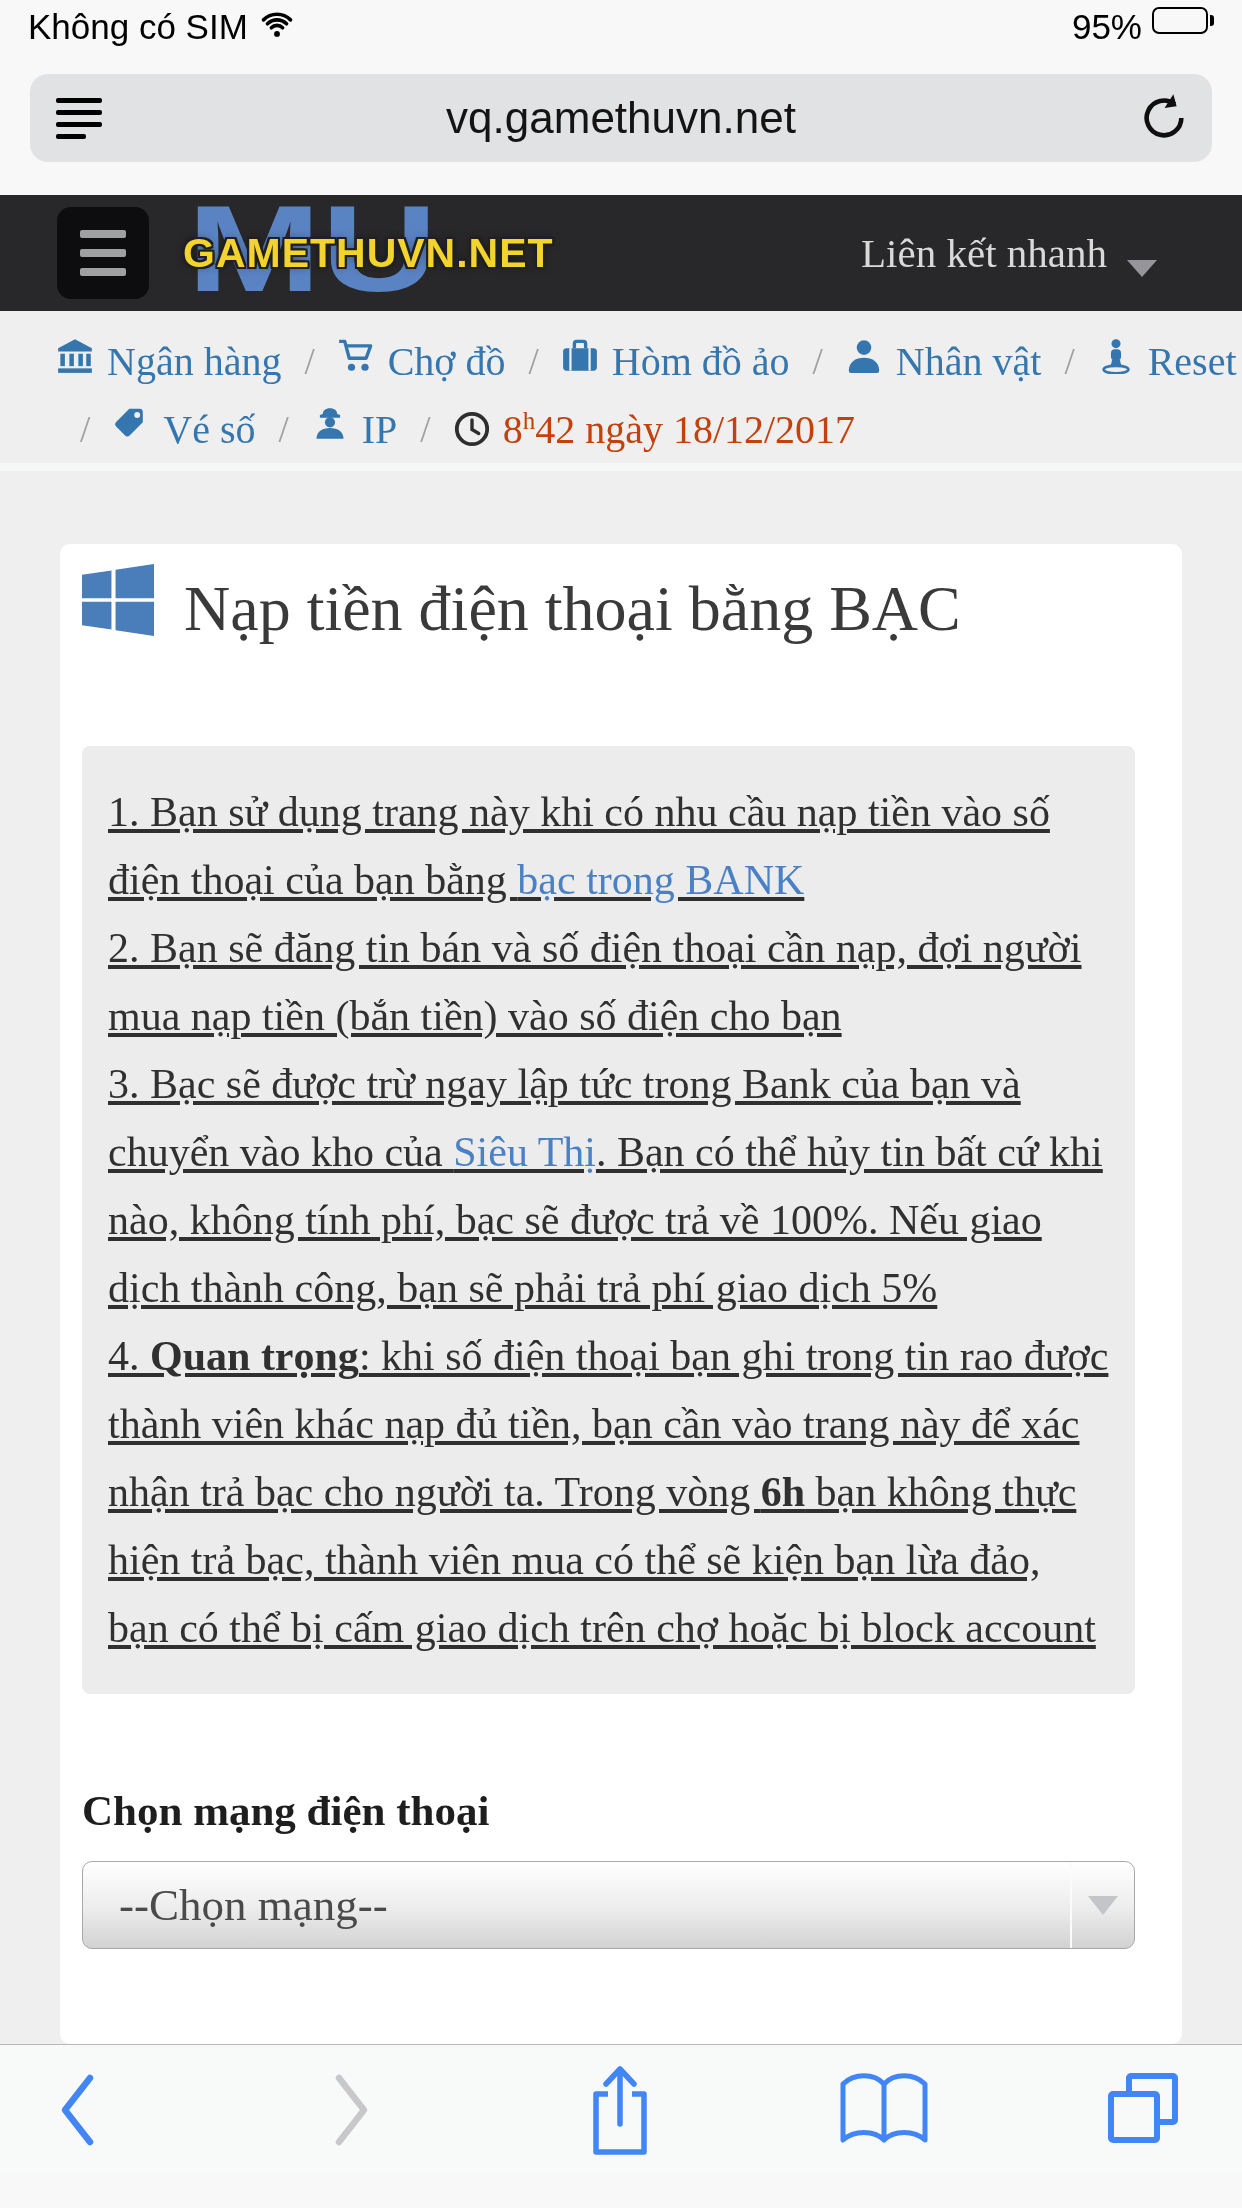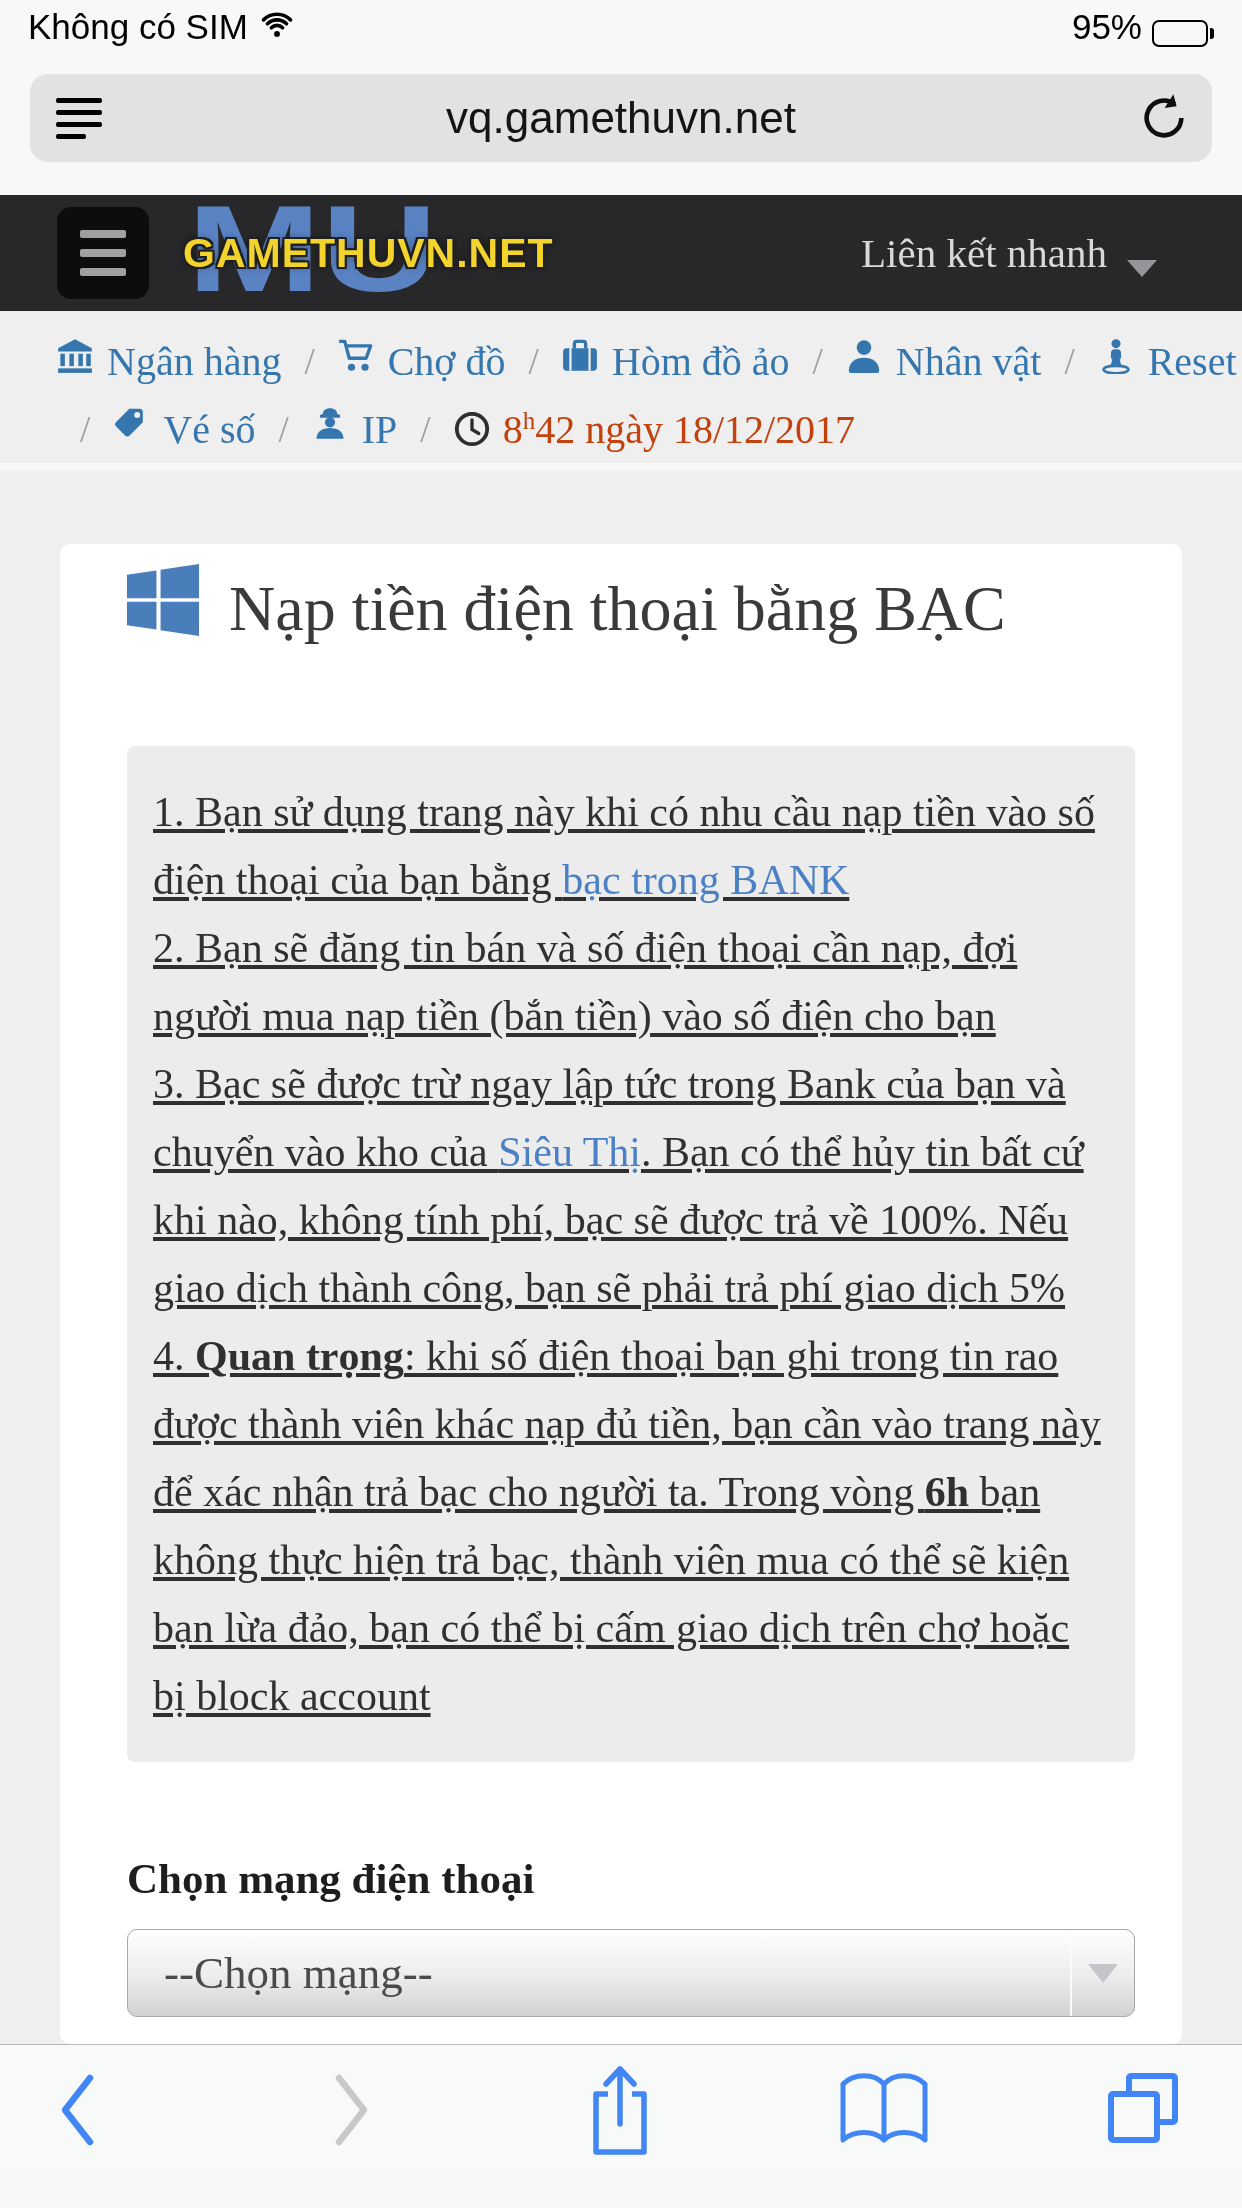--- a/index.html
+++ b/index.html
@@ -9,21 +9,21 @@
   }
   *{margin:0;padding:0;box-sizing:border-box;}
   html,body{width:1242px;height:2208px;overflow:hidden;}
   body{font-family:"Liberation Sans","DejaVu Sans",sans-serif;background:#f8f8f8;}
   .screen{width:1242px;height:2208px;display:flex;flex-direction:column;position:relative;}
 
   
   .status-bar{height:48px;background:#f8f8f8;display:flex;align-items:center;padding:6px 28px 0 28px;position:relative;font-size:35px;color:#000;}
   .sb-left{display:flex;align-items:center;gap:12px;}
   .sb-time{position:absolute;left:0;right:0;text-align:center;font-weight:600;font-size:35px;}
-  .sb-right{margin-left:auto;display:flex;align-items:flex-end;gap:10px;}
+  .sb-right{margin-left:auto;display:flex;align-items:flex-start;gap:10px;}
   .battery{display:flex;align-items:center;}
   .battery-body{width:56px;height:27px;border:2.5px solid #000;border-radius:7px;padding:2.5px;}
   .battery-fill{height:100%;width:93%;background:#000;border-radius:3px;}
   .battery-tip{width:4px;height:11px;background:#000;border-radius:0 3px 3px 0;margin-left:2px;}
 
   
   .url-row{height:147px;background:#f8f8f8;}
   .url-bar{margin:26px 30px 0 30px;height:88px;background:#e1e2e3;border-radius:18px;position:relative;display:flex;align-items:center;}
   .reader-btn{position:absolute;left:26px;display:flex;flex-direction:column;gap:7px;}
   .reader-btn i{display:block;height:5px;width:46px;background:#000;border-radius:2px;}
@@ -47,21 +47,21 @@
   .nav-row{height:68px;display:flex;align-items:center;white-space:nowrap;}
   .nav-link{display:inline-flex;align-items:flex-start;gap:14px;color:var(--accent);text-decoration:none;}
   .nav-ico{display:inline-flex;width:36px;height:36px;}
   .nav-ico svg{width:100%;height:100%;}
   .sep{color:#a0a0a0;margin:0 23px;font-size:37px;}
   .ts{display:inline-flex;align-items:center;gap:13px;color:#c2410c;}
   .ts sup{font-size:25px;vertical-align:super;}
 
   
   .page{height:1581px;background:var(--page_bg);border-top:8px solid #f5f6f6;padding-top:73px;overflow:hidden;}
-  .card{width:1122px;margin-left:60px;height:1500px;background:#fff;border-radius:10px;padding:20px 47px 60px 67px;overflow:hidden;}
+  .card{width:1122px;margin-left:60px;height:1500px;background:#fff;border-radius:10px;padding:20px 47px 60px 22px;overflow:hidden;}
   h1.page-title{font-family:"Liberation Serif","DejaVu Serif",serif;font-weight:400;font-size:64px;line-height:82px;color:#3a3a3a;width:950px;}
   .win-icon{display:inline-block;width:72px;height:70px;vertical-align:-6px;margin-right:30px;}
   .info-box{margin-top:96px;background:var(--box_bg);border-radius:8px;padding:32px 26px;font-family:"Liberation Serif","DejaVu Serif",serif;font-size:42px;line-height:68px;color:#303030;text-decoration:underline;}
   .info-box p{margin:0;}
   .seg-link{color:var(--link);}
   .seg-bold{font-weight:bold;}
   .field-label{margin-top:92px;font-family:"Liberation Serif","DejaVu Serif",serif;font-weight:700;font-size:43px;color:#1e1e1e;}
   .select-box{margin-top:26px;height:88px;border:1px solid #a8a8a8;border-radius:10px;position:relative;display:flex;align-items:center;padding-left:36px;
     background:linear-gradient(180deg,#ffffff 0%,#ececec 55%,#d2d2d2 100%);box-shadow:inset 0 1px 0 rgba(255,255,255,.8);
     font-family:"Liberation Serif","DejaVu Serif",serif;font-size:45px;color:#4a4a4a;}

